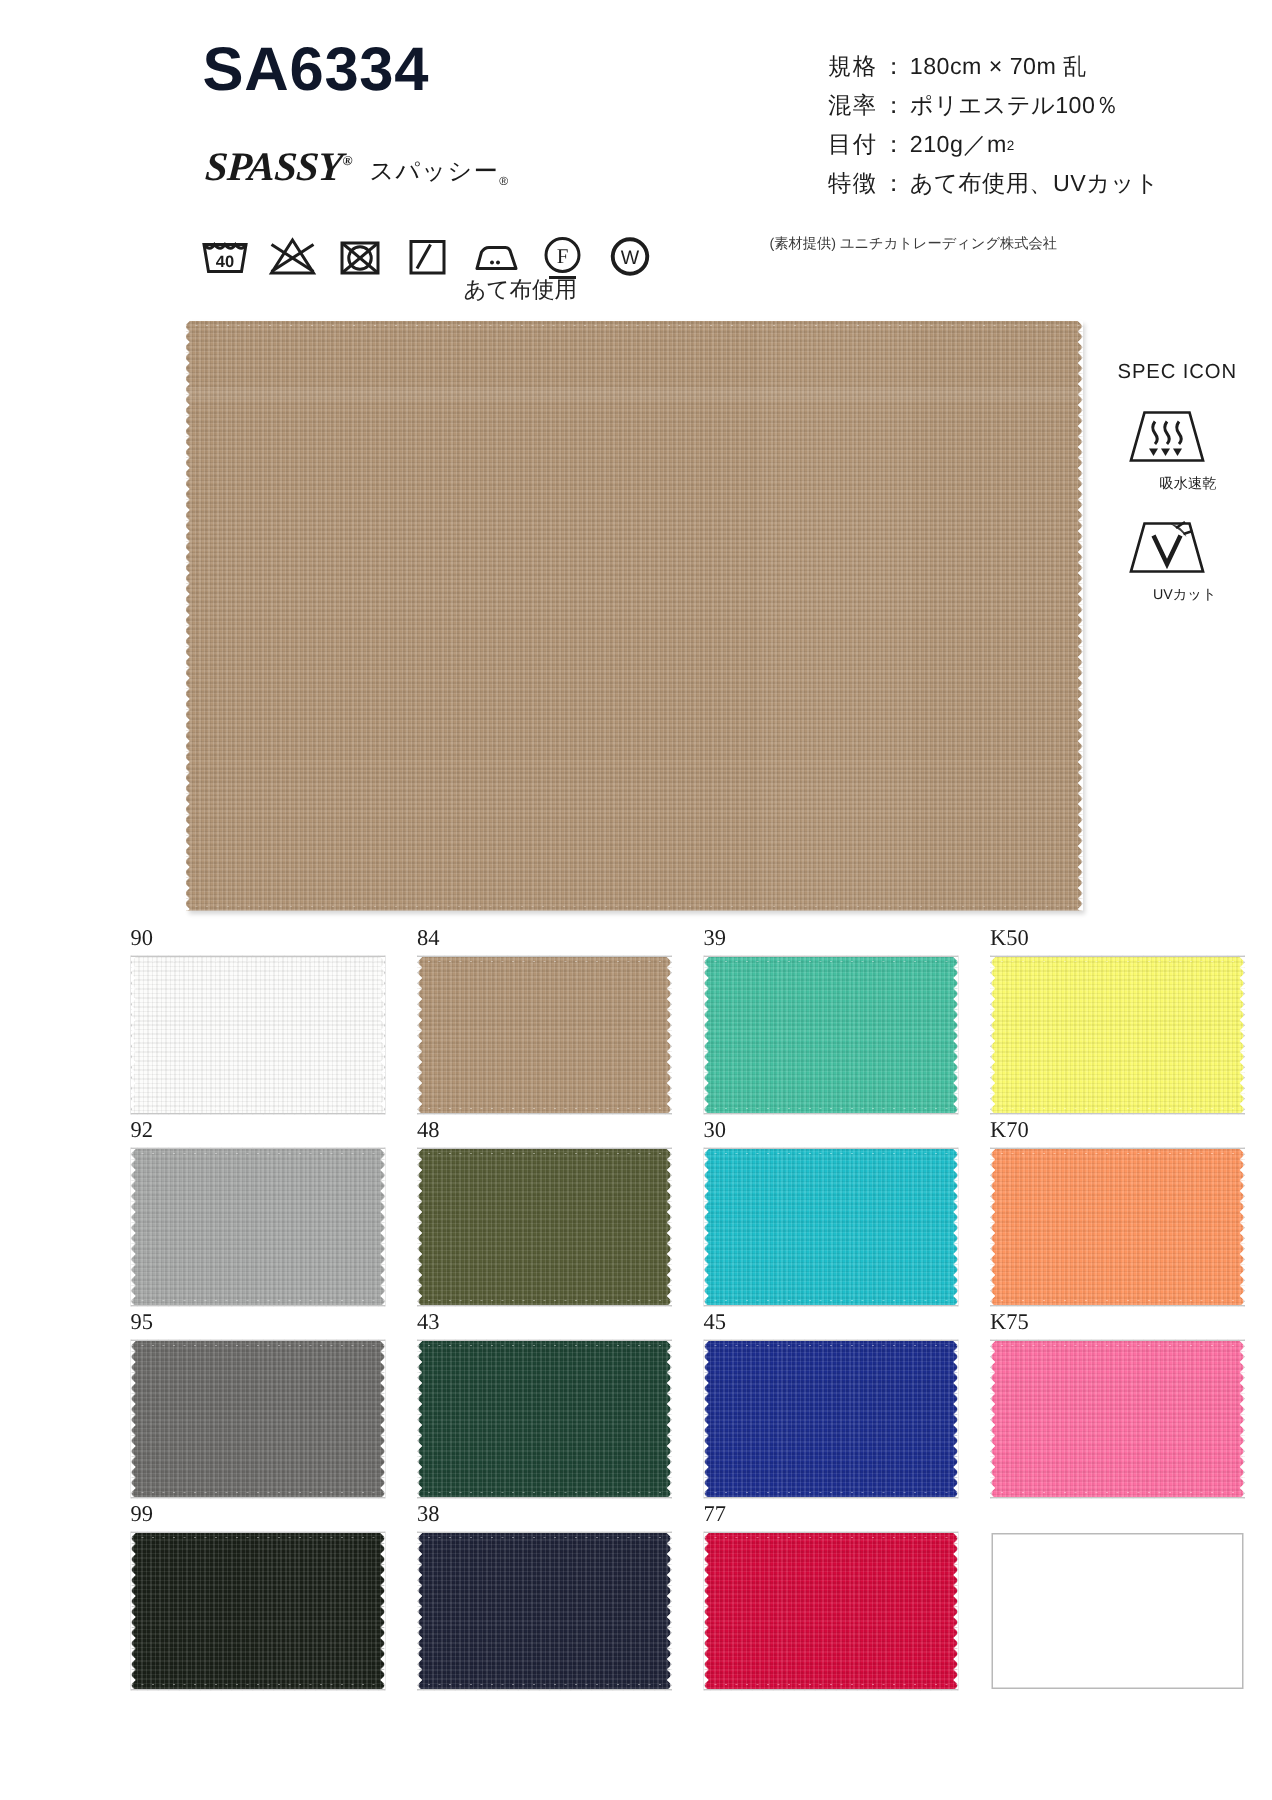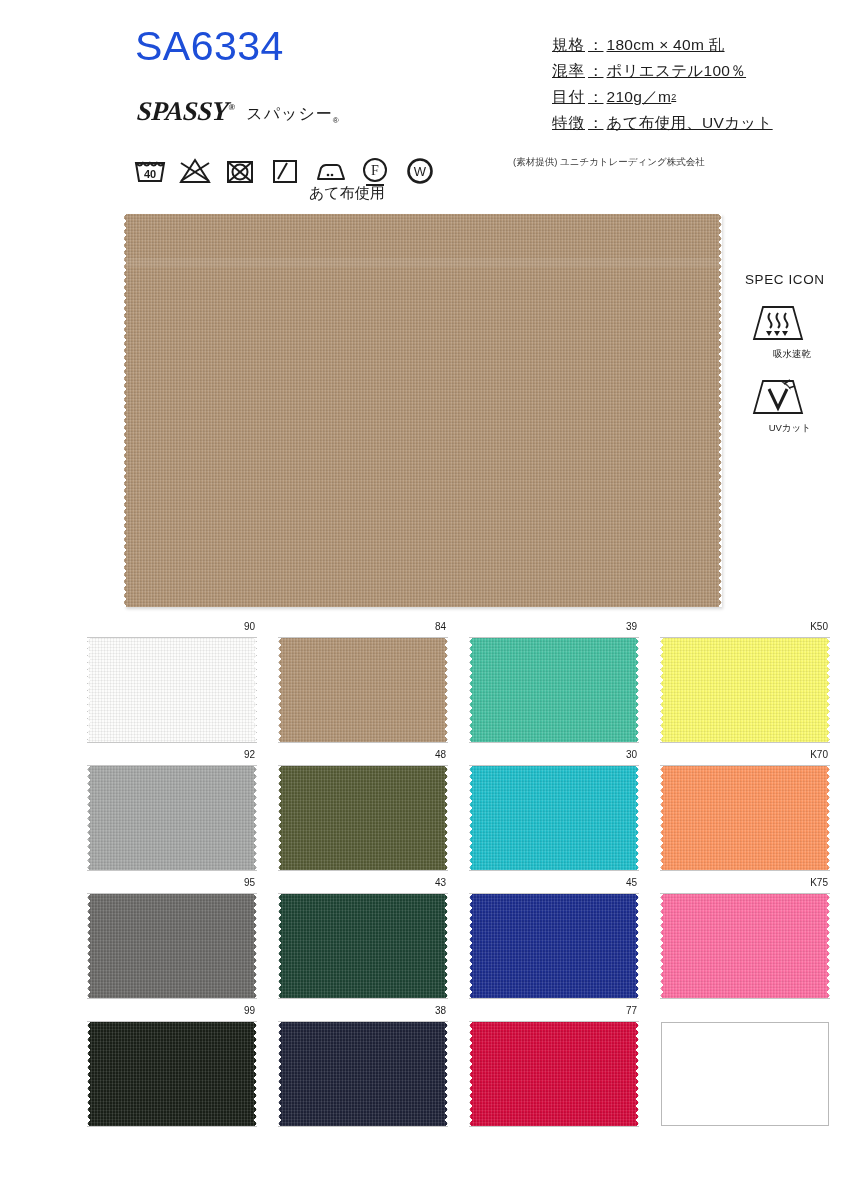--- a/index.html
+++ b/index.html
@@ -10,22 +10,22 @@
     color: #231f20;
     overflow: hidden;
   }
   .page { position: relative; width: 848px; height: 1200px; }
 
   
   .header { position: absolute; left: 0; top: 0; width: 848px; height: 205px; }
 
   .title-block { position: absolute; left: 135px; top: 26px; }
   .prod-code {
-    font-size: 41px; font-weight: normal; letter-spacing: 0.5px;
-    line-height: 1; color: #1d4ed8;
+    font-size: 41px; font-weight: bold; letter-spacing: 0.5px;
+    line-height: 1; color: #0f172a;
   }
   .brand-row { position: absolute; left: 137px; top: 96px; display: flex; align-items: flex-end; }
   .brand-logo {
     font-family: "Liberation Serif", "DejaVu Serif", serif;
     font-size: 27px; font-weight: bold; font-style: italic;
     letter-spacing: -0.5px; color: #1a1a1a;
     transform: skewX(-4deg);
   }
   .reg { font-size: 9px; vertical-align: super; font-style: normal; }
   .brand-kana {
@@ -43,21 +43,21 @@
   .care-item svg { display: block; }
   .care-note {
     position: absolute; left: -4px; top: 29px;
     font-size: 15px; white-space: nowrap; color: #222;
   }
 
   
   .spec-list { position: absolute; left: 552px; top: 32px; }
   .spec-line {
     display: flex; align-items: flex-end;
-    font-size: 15.5px; line-height: 26px; color: #1d1d1d; white-space: nowrap; text-decoration: underline;
+    font-size: 15.5px; line-height: 26px; color: #1d1d1d; white-space: nowrap;
   }
   .spec-key { letter-spacing: 1px; }
   .spec-sep { margin: 0 3px; }
   .spec-val { letter-spacing: 0.3px; }
   .sup { font-size: 9px; vertical-align: super; }
   .supplier {
     position: absolute; left: 513px; top: 156px;
     font-size: 9.5px; color: #3a3a3a; white-space: nowrap;
   }
 
@@ -92,40 +92,40 @@
     position: absolute; top: 0; bottom: 0; width: 4px; z-index: 3;
     background-image:
       linear-gradient(45deg, #ffffff 25%, transparent 25%),
       linear-gradient(135deg, #ffffff 25%, transparent 25%);
     background-size: 7px 7px;
   }
   .pink-left { left: -1px; }
   .pink-right { right: -1px; transform: scaleX(-1); }
 
   
-  .spec-icon-panel { position: absolute; left: 745px; top: 240px; width: 100px; margin-top: 32px; }
+  .spec-icon-panel { position: absolute; left: 745px; top: 240px; width: 100px; }
   .spec-icon-title {
     font-size: 13.5px; letter-spacing: 0.6px; color: #1d1d1d;
     margin-bottom: 14px; white-space: nowrap;
   }
   .spec-icon-item { margin-bottom: 14px; text-align: right; width: 66px; }
   .spec-icon-item svg { display: block; margin: 0 auto; }
   .spec-icon-label { font-size: 9.5px; margin-top: 3px; color: #1d1d1d; white-space: nowrap; }
 
   
   .grid {
     position: absolute; left: 87px; top: 616px;
     display: grid;
     grid-template-columns: repeat(4, 191px);
     grid-template-rows: repeat(4, 128px);
   }
   .cell { position: relative; width: 191px; height: 128px; }
   .cell-label {
     position: absolute; left: 0; top: 0; width: 168px;
-    text-align: right; font-size: 10px; line-height: 21px; color: #1d1d1d;
+    text-align: left; font-size: 15px; line-height: 21px; color: #1d1d1d; font-family: Liberation Serif, serif;
   }
   .cell-sw {
     position: absolute; left: 1px; top: 22px;
     width: 168px; height: 104px;
   }
   .cell-sw .fill { position: absolute; inset: 0; }
   .cell-sw.empty .fill { background: #ffffff; border: 1px solid #b9b9b9; }
   .cell-sw .outline {
     position: absolute; inset: -1px; border: 1px solid #c7c7c7; pointer-events: none;
   }
@@ -206,21 +206,21 @@
           <text x="17" y="21" font-family="Liberation Sans, sans-serif" font-size="13" fill="#1d1d1d" text-anchor="middle">W</text>
         </svg>
       </div>
 
     </div>
 
     <div class="spec-list">
       <div class="spec-line">
         <span class="spec-key">規格</span>
         <span class="spec-sep">：</span>
-        <span class="spec-val">180cm × 40m 乱</span>
+        <span class="spec-val">180cm × 70m 乱</span>
       </div>
       <div class="spec-line">
         <span class="spec-key">混率</span>
         <span class="spec-sep">：</span>
         <span class="spec-val">ポリエステル100％</span>
       </div>
       <div class="spec-line">
         <span class="spec-key">目付</span>
         <span class="spec-sep">：</span>
         <span class="spec-val">210g／m</span>

